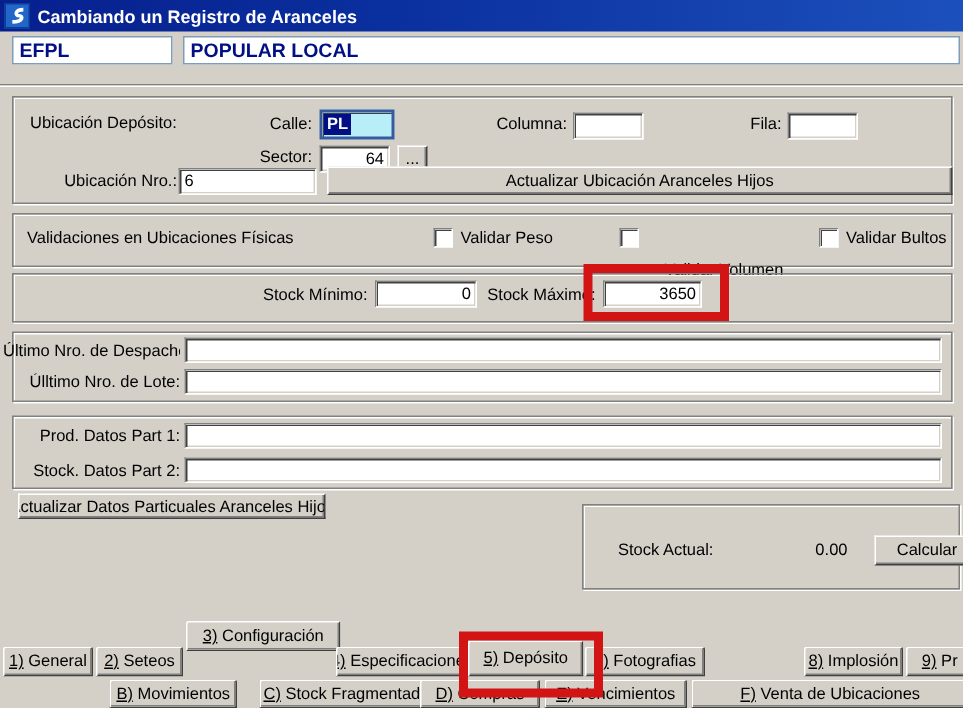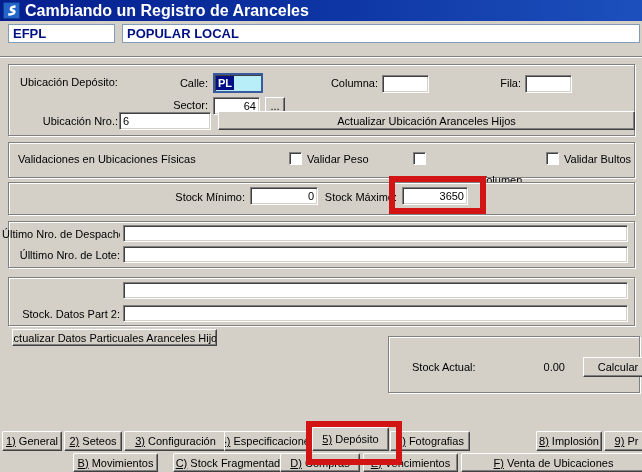--- a/index.html
+++ b/index.html
@@ -9,21 +9,21 @@
     background:#d4d0c8;font-family:"Liberation Sans","DejaVu Sans",sans-serif;
     font-size:11px;color:#000;
   }
   .abs{position:absolute;}
   
   .titlebar{left:0;top:0;width:642px;height:21px;
     background:linear-gradient(90deg,#071f8e 0%,#0a2f9e 40%,#1c50bc 100%);
     display:flex;align-items:center;}
   .appicon{width:17px;height:17px;margin-left:3px;background:#2166c8;
     border:1px solid #0c3c96;display:flex;align-items:center;justify-content:center;}
-  .titletext{color:#fff;font-weight:bold;font-size:16px;margin-left:5px;white-space:nowrap;}
+  .titletext{color:#fff;font-weight:bold;font-size:12px;margin-left:5px;white-space:nowrap;}
   
   .hfield{background:#fff;border:1px solid #7f9db9;color:#001084;font-weight:bold;
     font-size:13px;padding:1px 4px;overflow:hidden;white-space:nowrap;}
   .etchline{border-top:1px solid #808080;border-bottom:1px solid #fff;}
   
   .groupbox{border:1px solid #808080;box-shadow:inset 1px 1px 0 #fff,1px 1px 0 #fff;}
   
   .lbl{white-space:nowrap;overflow:hidden;}
   .r{text-align:right;}
   
@@ -115,38 +115,39 @@
   <input class="abs field num" style="left: 402px; top: 187px; width: 66px; height: 18px;" value="3650">
   <div class="abs hl" style="left:389px;top:176px;width:97px;height:38px;"></div>
 
   <div class="abs groupbox" style="left:8px;top:221px;width:627px;height:47px;"></div>
   <span class="abs lbl r" style="left:2px;top:228px;width:118px;">Último Nro. de Despacho:</span>
   <input class="abs field" style="left: 123px; top: 225px; width: 505px; height: 17px;" value="">
   <span class="abs lbl r" style="left:2px;top:249px;width:118px;">Úlltimo Nro. de Lote:</span>
   <input class="abs field" style="left: 123px; top: 246px; width: 505px; height: 17px;" value="">
 
   <div class="abs groupbox" style="left:8px;top:277px;width:627px;height:49px;"></div>
+  <span class="abs lbl r" style="left:2px;top:285px;width:118px;">Prod. Datos Part 1:</span>
   <input class="abs field" style="left: 123px; top: 282px; width: 505px; height: 17px;" value="">
   <span class="abs lbl r" style="left:2px;top:308px;width:118px;">Stock. Datos Part 2:</span>
   <input class="abs field" style="left: 123px; top: 305px; width: 505px; height: 17px;" value="">
 
   <div class="abs btn" style="left:12px;top:329px;width:205px;height:17px;">Actualizar Datos Particuales Aranceles Hijos</div>
 
   <div class="abs groupbox" style="left:388px;top:336px;width:252px;height:57px;"></div>
   <span class="abs lbl" style="left:412px;top:361px;">Stock Actual:</span>
   <span class="abs lbl r" style="left:505px;top:361px;width:60px;">0.00</span>
   <div class="abs btn" style="left:583px;top:357px;width:70px;height:20px;">Calcular</div>
 
   <div class="abs tab" style="left:2px;top:431px;width:60px;height:20px;">
       <span>1) General</span>
     </div>
   <div class="abs tab" style="left:64px;top:431px;width:58px;height:20px;">
       <span>2) Seteos</span>
     </div>
-  <div class="abs tab" style="left:124px;top:431px;width:103px;height:20px;">
+  <div class="abs tab" style="left:124px;top:414px;width:103px;height:20px;">
       <span>3) Configuración</span>
     </div>
   <div class="abs tab" style="left:224px;top:431px;width:88px;height:20px;">
       <span>4) Especificaciones</span>
     </div>
   <div class="abs tab active" style="left:312px;top:427px;width:77px;height:24px;">
       <span>5) Depósito</span>
     </div>
   <div class="abs tab" style="left:390px;top:431px;width:80px;height:20px;">
       <span>6) Fotografias</span>

